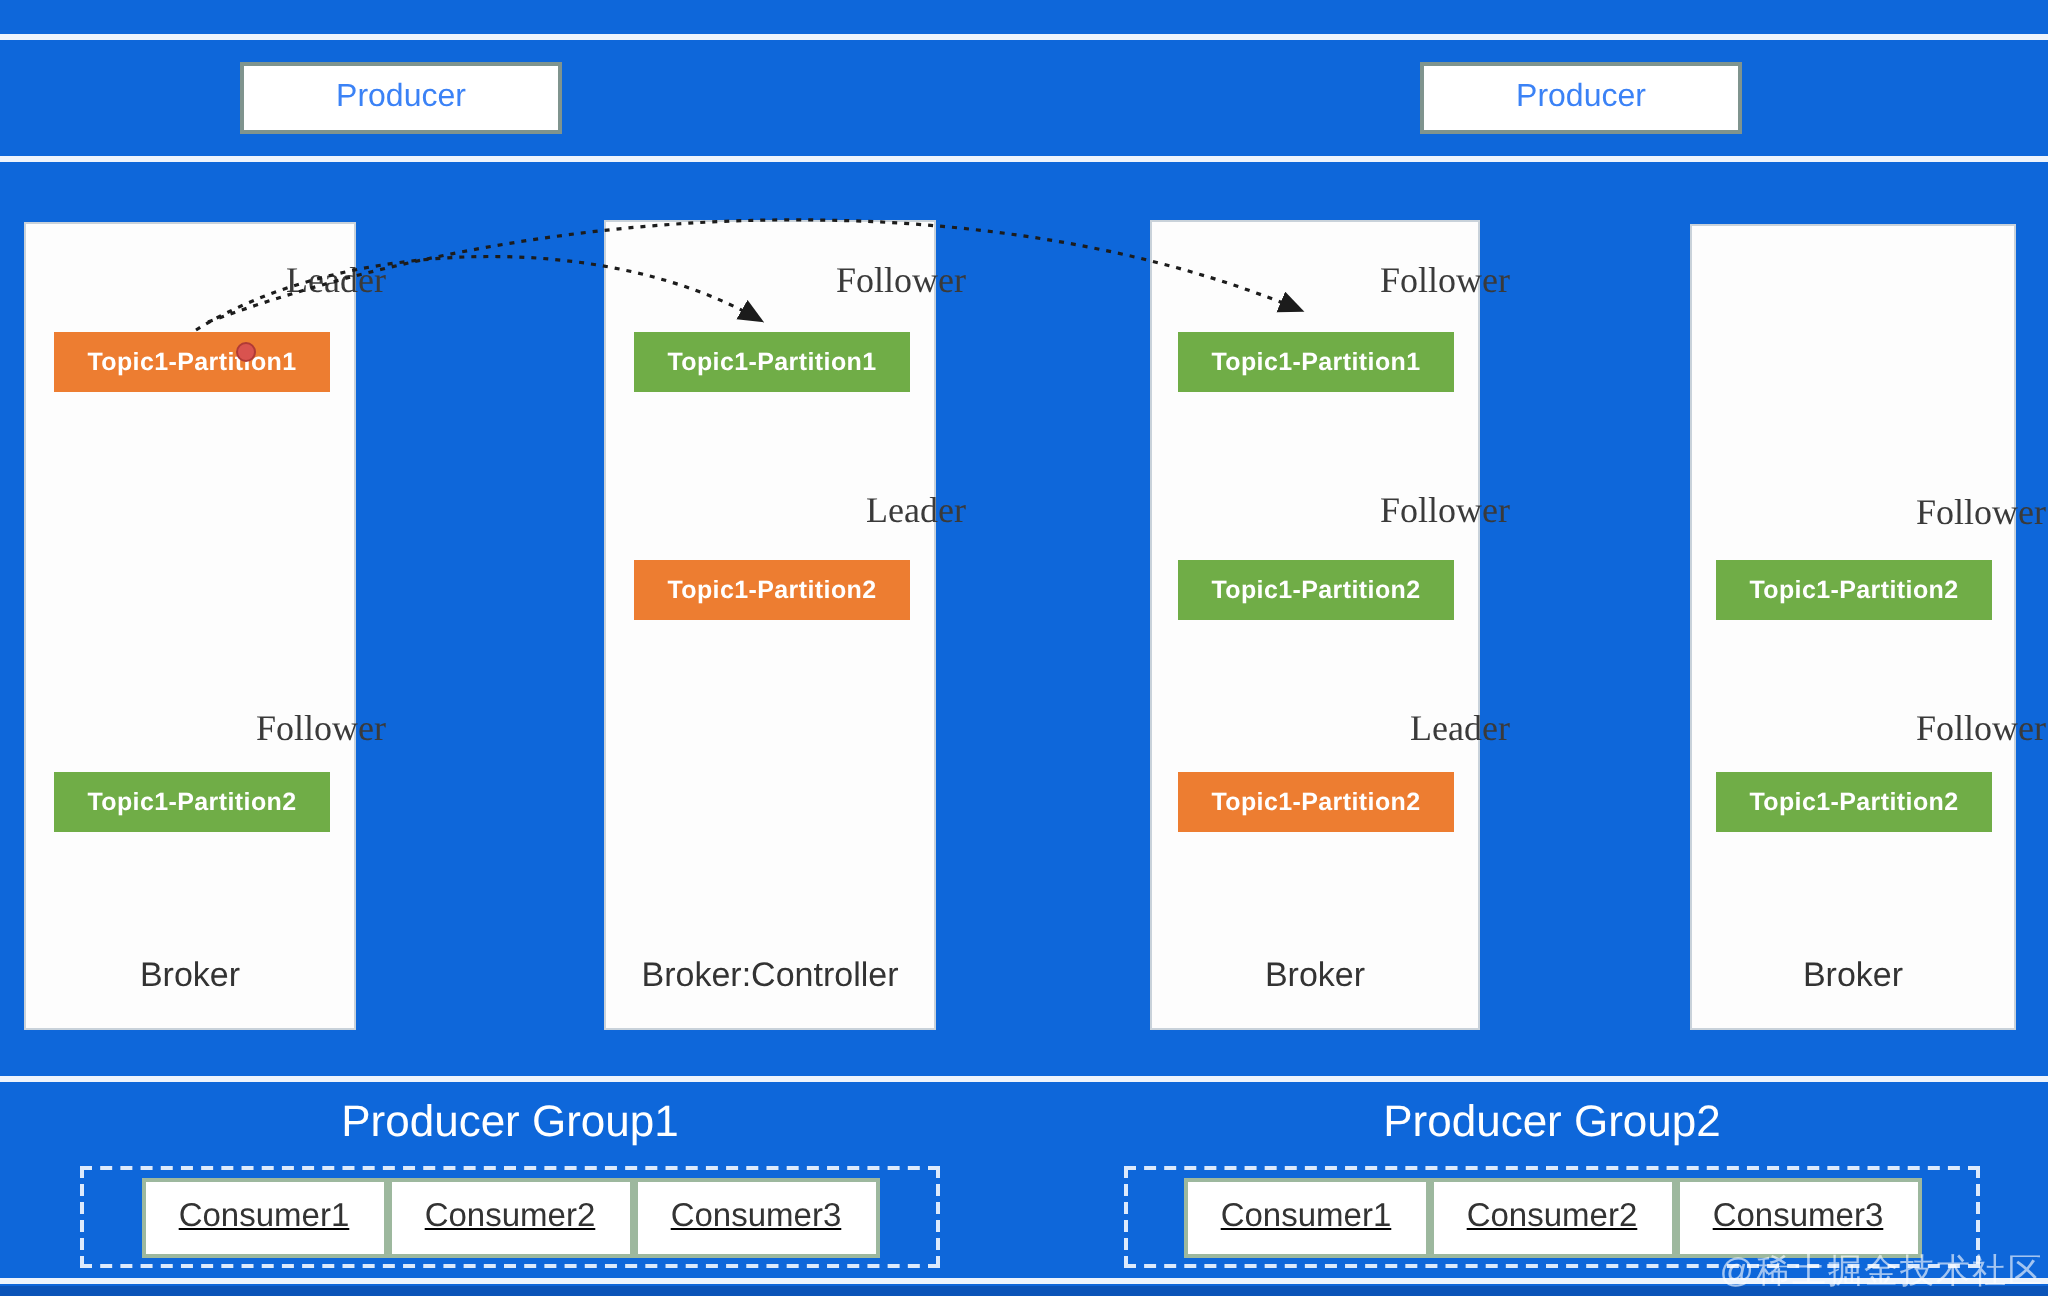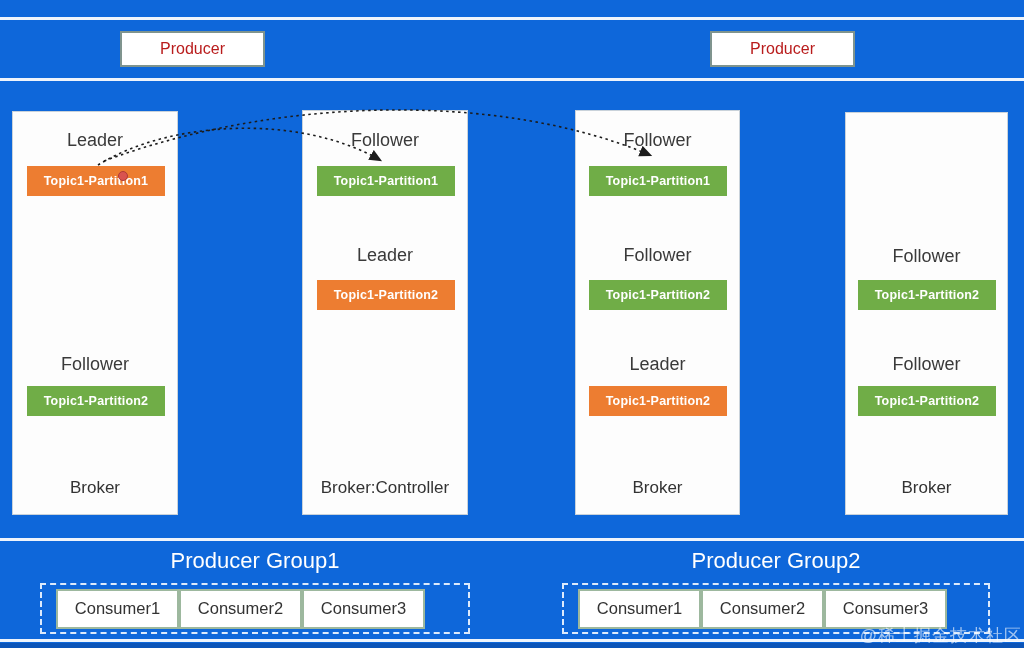--- a/index.html
+++ b/index.html
@@ -1,34 +1,34 @@
 <!DOCTYPE html>
 <html><head>
 <meta charset="utf-8">
 <style>
   html,body{margin:0;padding:0;}
   body{font-family:"Liberation Sans","DejaVu Sans",sans-serif;}
   .canvas{position:relative;width:1024px;height:648px;background:#0e67da;overflow:hidden;}
   .hline{position:absolute;left:0;width:1024px;height:3px;background:#eef4fc;}
-  .producer{position:absolute;width:145px;height:36px;background:#ffffff;border:2px solid #7f948e;
+  .producer{position:absolute;width:161px;height:36px;background:#ffffff;border:2px solid #7f948e;
     box-sizing:border-box;display:flex;align-items:center;justify-content:center;
-    font-size:16px;color:#b91c1c;}
+    font-size:16px;color:#3b82f6;}
   .broker-col{position:absolute;background:#fdfdfd;border:1px solid #c9d2da;box-sizing:border-box;}
-  .role{position:absolute;left:0;width:100%;text-align:center;font-size:18px;color:#3a3a3a;}
+  .role{position:absolute;left:16px;width:100%;text-align:right;font-size:18px;color:#3a3a3a;font-family:Liberation Serif, serif;}
   .part{position:absolute;left:14px;width:138px;height:30px;box-sizing:border-box;
     display:flex;align-items:center;justify-content:center;color:#fff;font-weight:bold;
     font-size:12.5px;letter-spacing:.2px;}
   .part.orange{background:#ED7D31;}
   .part.green{background:#70AD47;}
   .broker-name{position:absolute;left:0;bottom:16px;width:100%;text-align:center;
     font-size:17px;color:#333;}
   .arrows{position:absolute;left:0;top:0;pointer-events:none;}
   .cg-title{position:absolute;text-align:center;color:#fff;font-size:22px;}
   .cg-box{position:absolute;border:2px dashed #dceafc;box-sizing:border-box;
-    display:flex;align-items:center;justify-content:flex-start;padding:0 14px;}
+    display:flex;align-items:center;justify-content:center;padding:0 14px;text-decoration:underline;}
   .consumer{width:123px;height:40px;background:#ffffff;border:2px solid #9db89e;
     box-sizing:border-box;display:flex;align-items:center;justify-content:center;
     font-size:16.5px;color:#333;}
   .watermark{position:absolute;right:2px;bottom:1px;font-size:17px;color:rgba(255,255,255,.62);
     letter-spacing:1px;}
   .bottom-shade{position:absolute;left:0;bottom:0;width:1024px;height:5px;background:rgba(6,50,120,.35);}
   .cursor-dot{position:absolute;width:10px;height:10px;border-radius:50%;
     background:#d9534f;border:1px solid #b03a36;box-sizing:border-box;}
 </style>
 </head>

